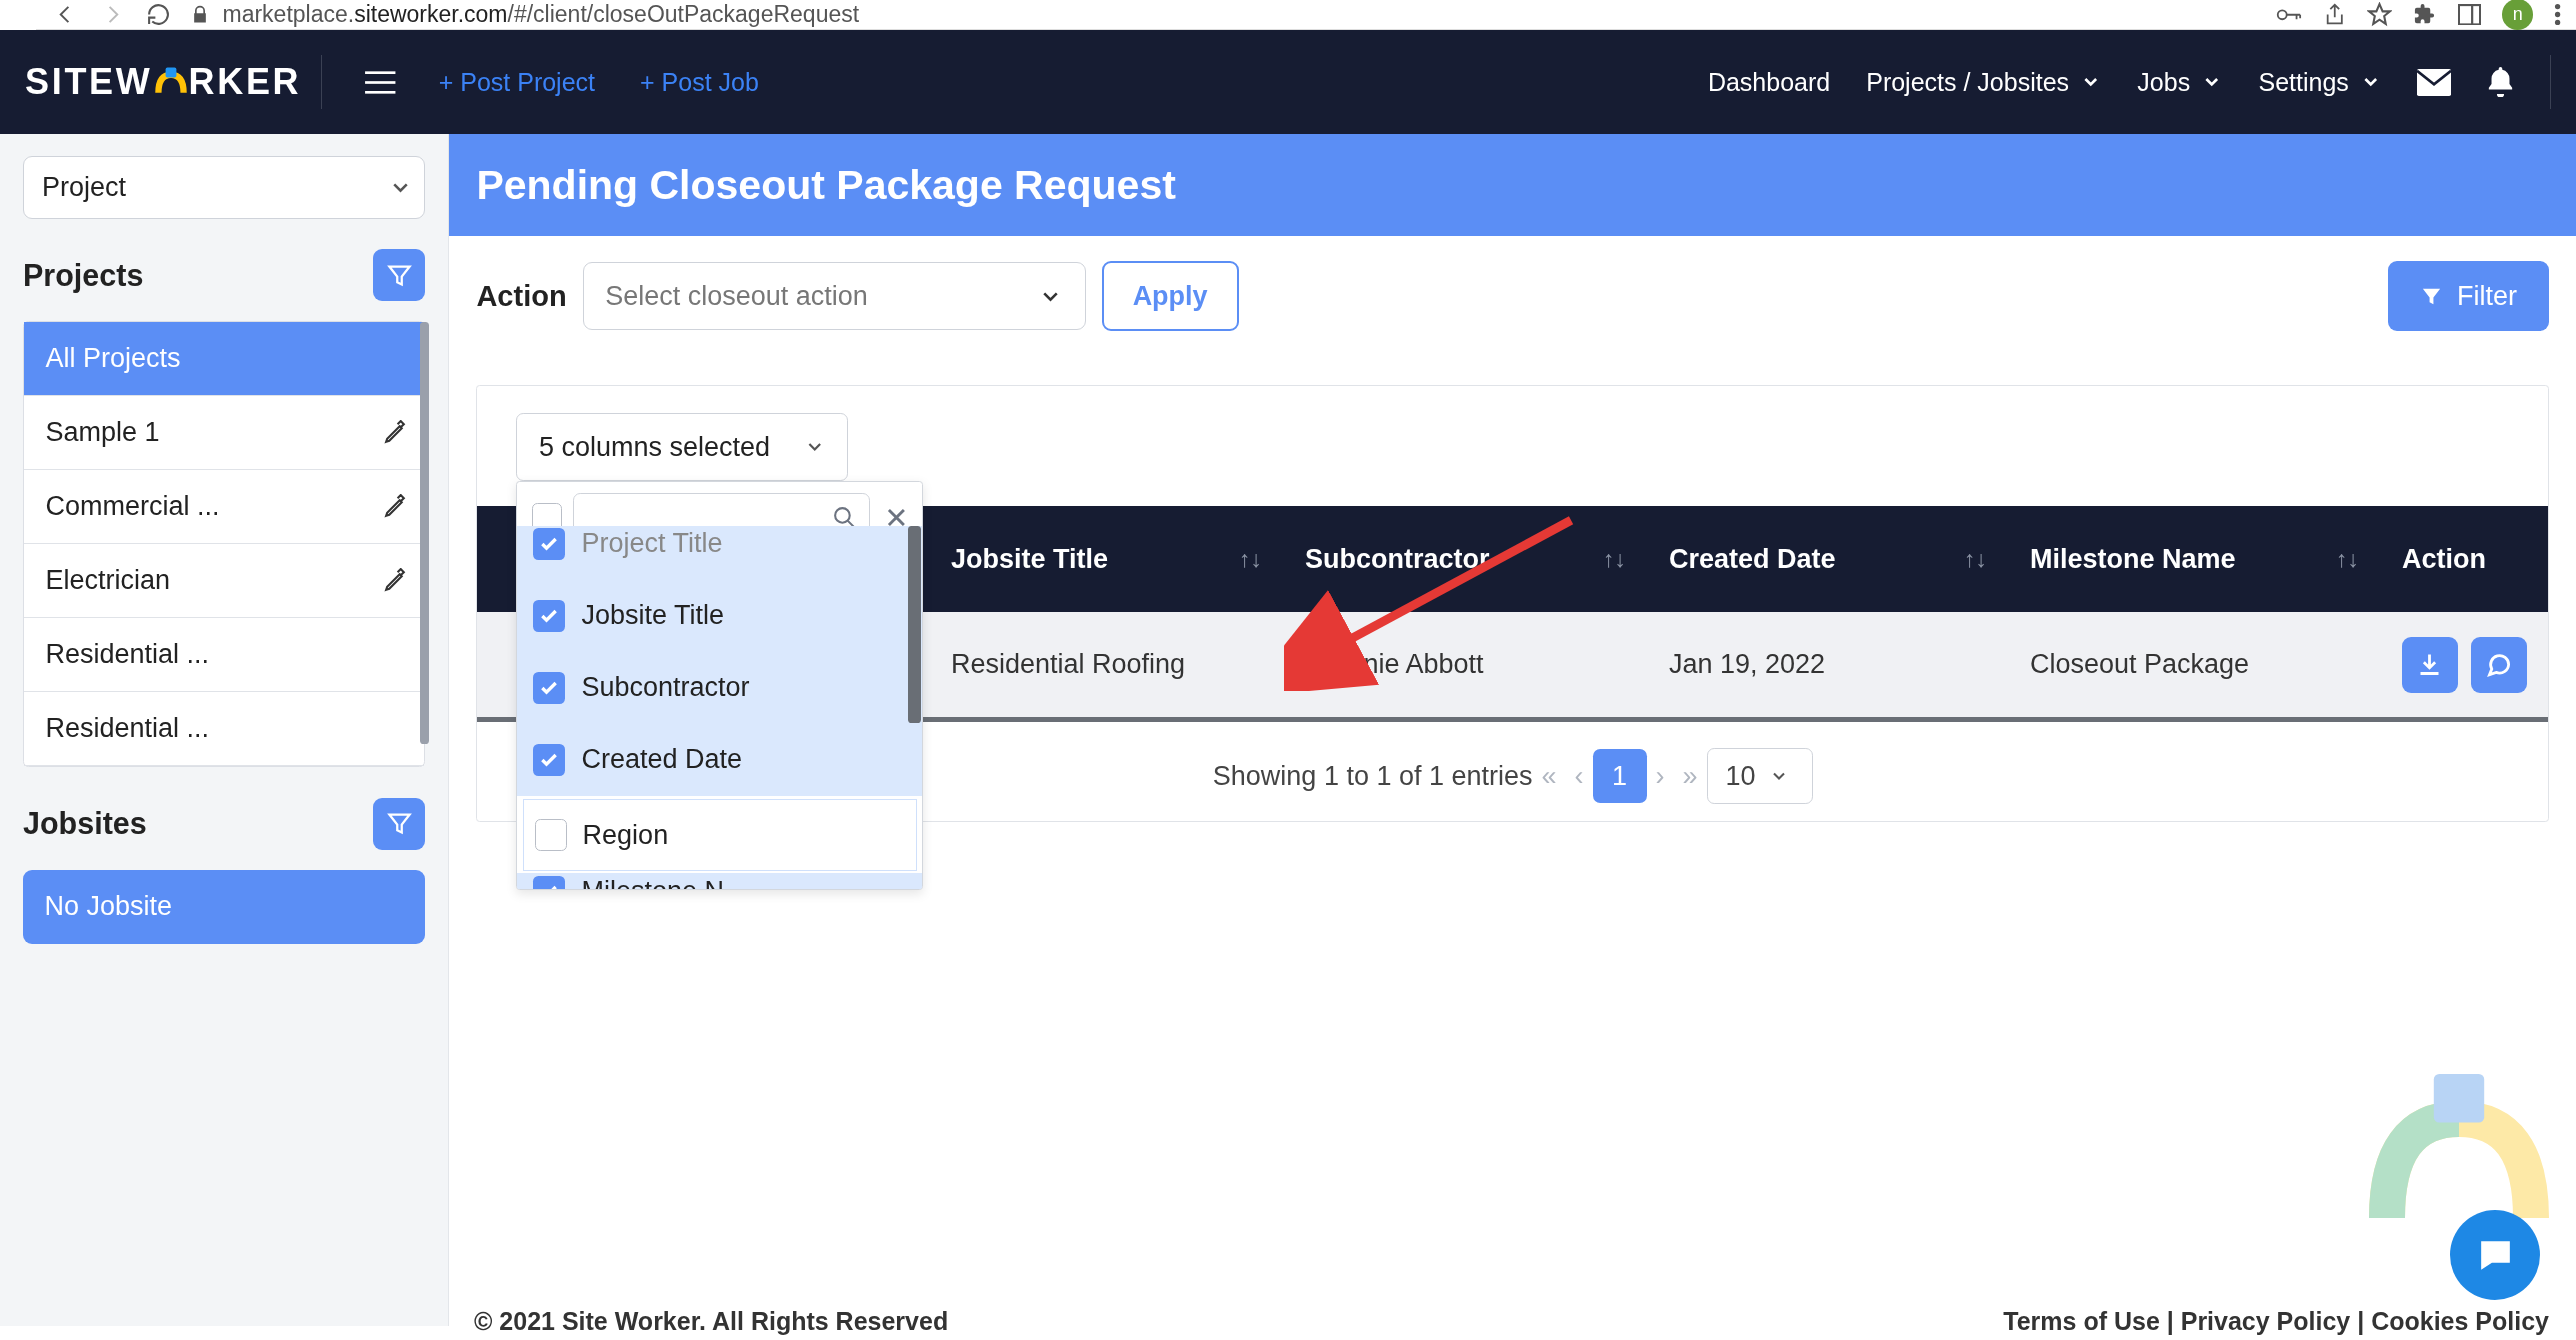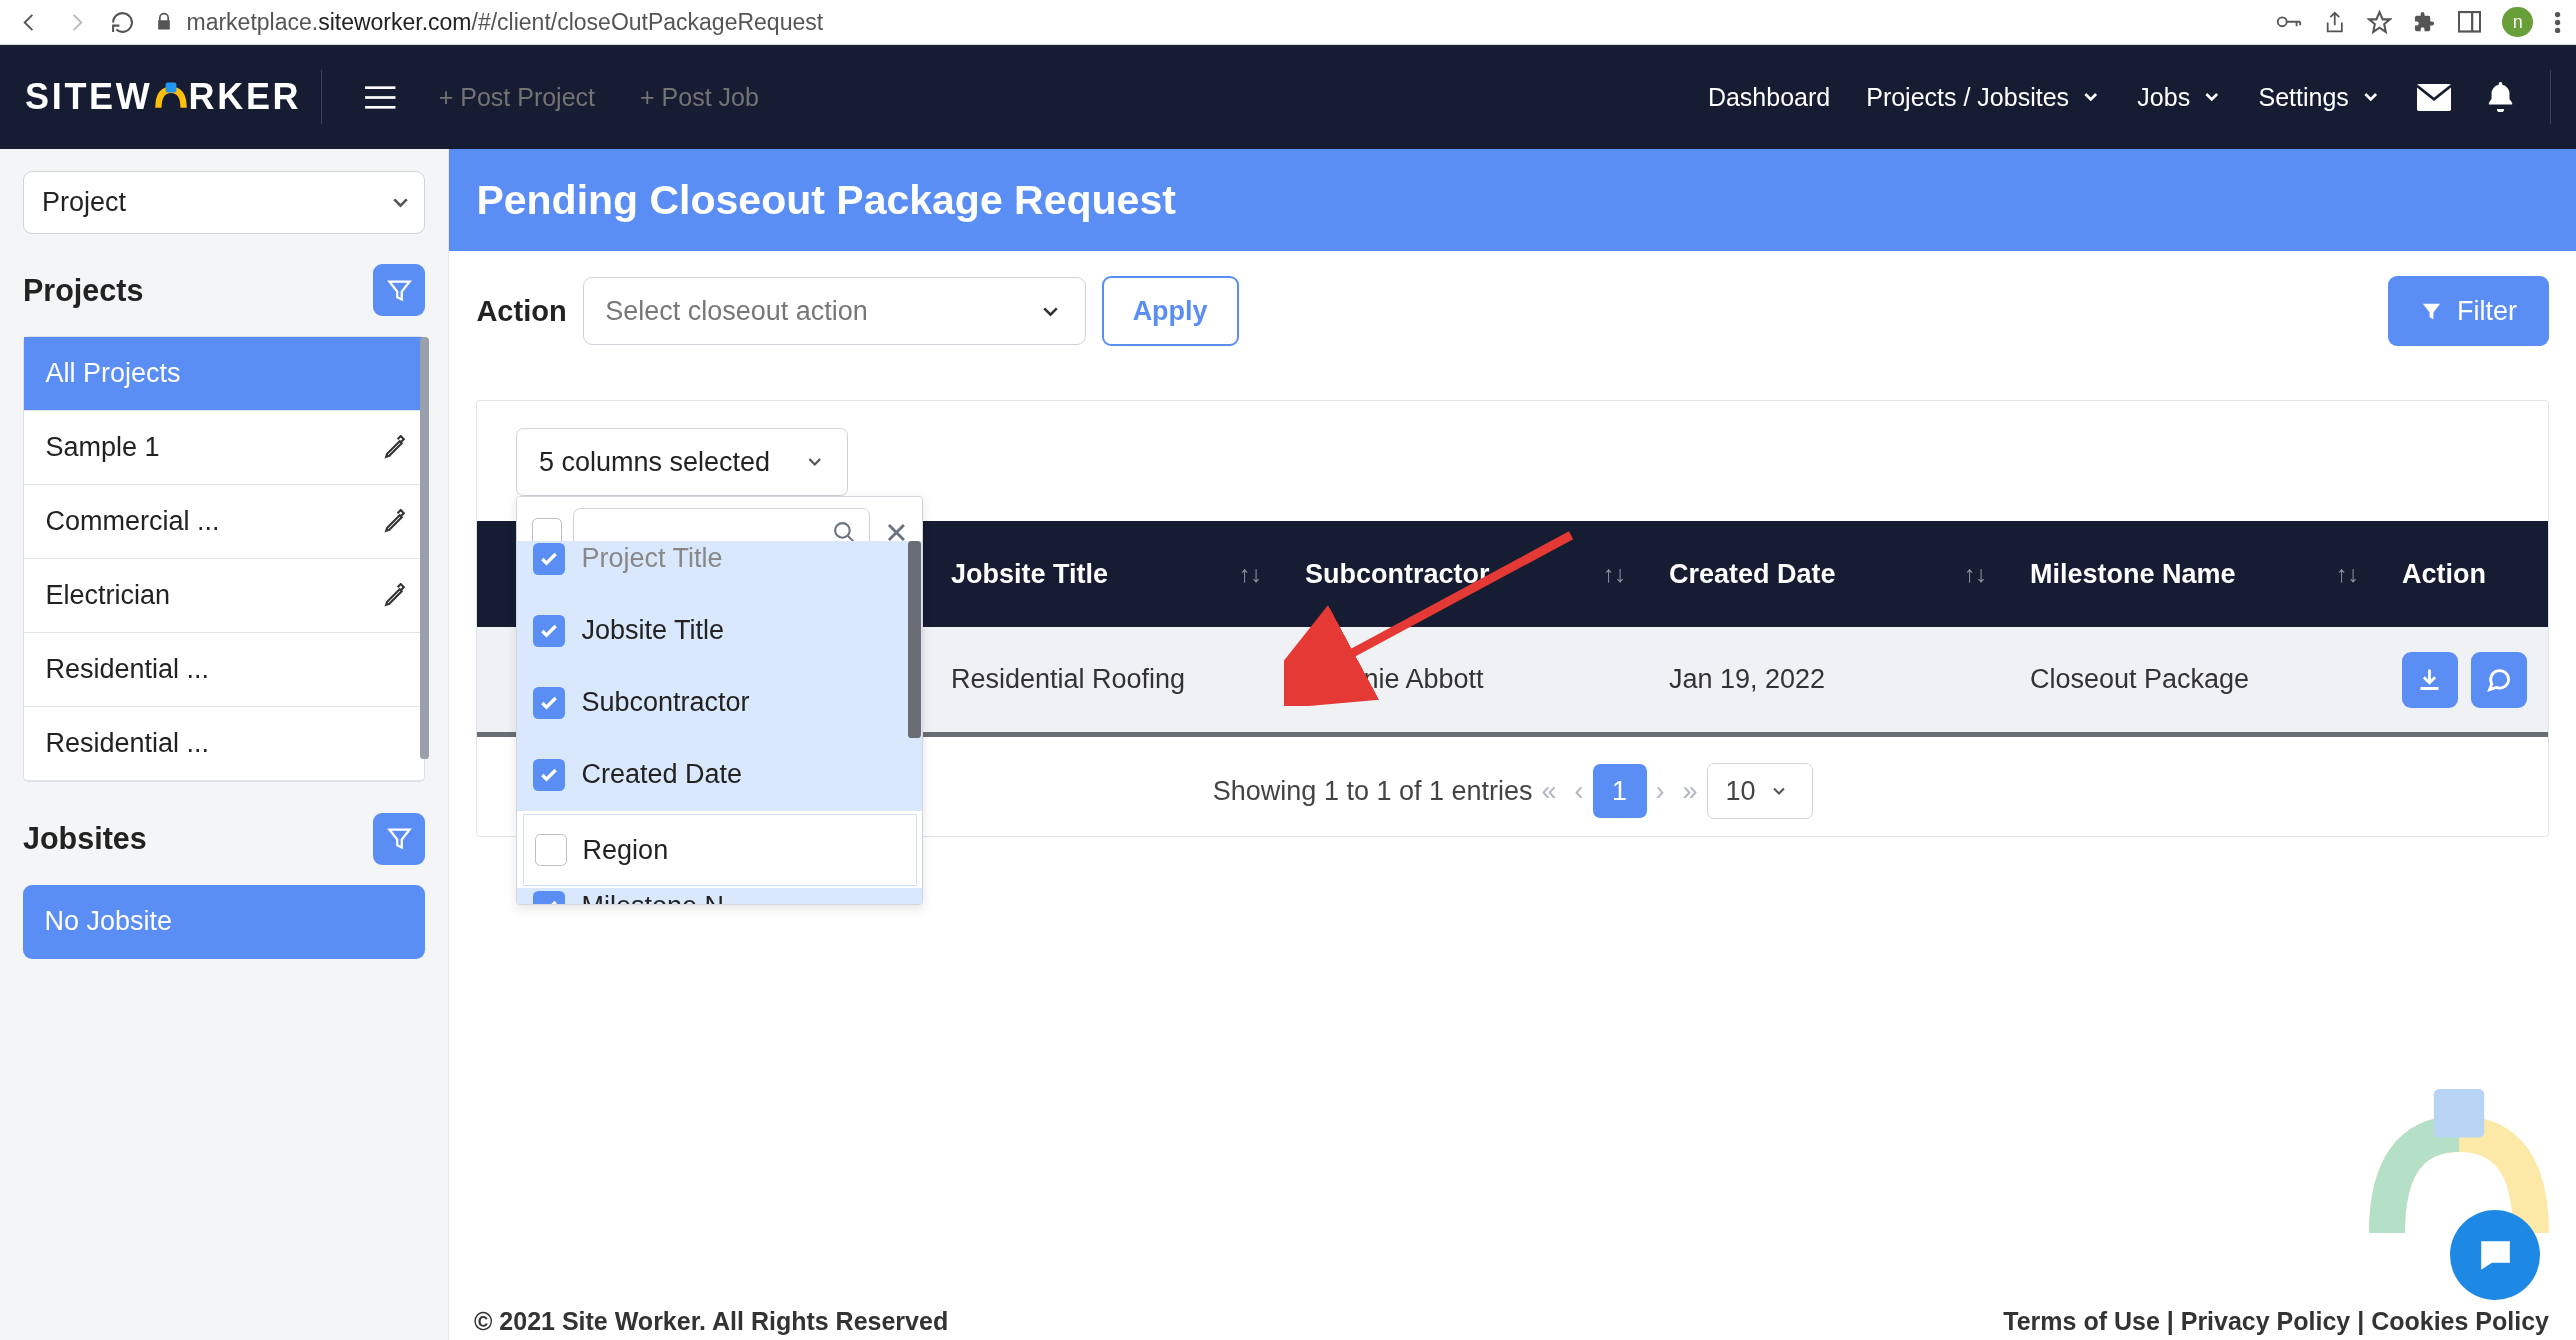--- a/index.html
+++ b/index.html
@@ -1,34 +1,34 @@
 <!DOCTYPE html>
 <html style="font-size:14.4px"><head>
 <meta charset="utf-8">
 <style>
 * { margin:0; padding:0; box-sizing:border-box; font-family:Arial, Helvetica, sans-serif; }
 body { background:#fff; font-size:23px; color:#222; width:2576px; height:1341px; position:relative; overflow:hidden; }
 
 
-.browser-bar { height:45px; display:flex; align-items:center; padding:0 14.4px; border-bottom:0.9px solid #ddd; gap:16px; }
+.browser-bar { height:30px; display:flex; align-items:center; padding:0 14.4px; border-bottom:0.9px solid #ddd; gap:16px;margin-left:36px; }
 .nav-btn { width:30.5px; height:30.5px; display:flex; align-items:center; justify-content:center; color:#555; cursor:pointer; }
 .nav-btn.disabled { color:#bbb; }
 .url-area { flex:1; display:flex; align-items:center; gap:12.6px; color:#555; font-size:23px; }
 .url-domain { color:#222; }
 .chrome-right { display:flex; align-items:center; gap:21.5px; color:#555; }
 .prof-badge { width:30.5px; height:30.5px; border-radius:50%; background:#689f38; color:#fff; display:flex; align-items:center; justify-content:center; font-size:18px; }
 
 
 .topnav { height:104px; background:#161c32; display:flex; align-items:center; color:#fff; padding:0 25px; gap:20px; }
 .brand { font-size:36px; font-weight:700; letter-spacing:2.7px; display:flex; align-items:center; }
 .brand-o { display:inline-flex; align-items:center; justify-content:center; }
 .menu-bars { margin:0 23px; cursor:pointer; }
 .divider-v { width:0.9px; height:54px; background:#3b4154; }
 .postlinks { display:flex; gap:45px; font-size:25px; }
-.postlinks a { color:#737373; text-decoration:none; }
+.postlinks a { color:#3b82f6; text-decoration:none; }
 .topnav-spacer { flex:1; }
 .rightlinks { display:flex; align-items:center; gap:36px; font-size:25px; }
 .rightlinks .dditem { display:flex; align-items:center; gap:10.8px; cursor:pointer; }
 .avatar { width:61px; height:61px; border-radius:50%; background:#5b8ef5; color:#fff; display:flex; align-items:center; justify-content:center; font-size:30.5px; font-weight:500; }
 .user-area { display:flex; align-items:center; gap:16px; cursor:pointer; }
 
 
 .app { display:flex; height:calc(100% - 149px); }
 .sidebar { width:451px; background:#f3f5f7; padding:21.5px 23px; border-right:0.9px solid #e3e6ea; overflow:hidden; }
 .select-box { height:63px; background:#fff; border:0.9px solid #cfd3da; border-radius:9px; display:flex; align-items:center; justify-content:space-between; padding:0 11px 0 18px; font-size:27px; cursor:pointer; }

